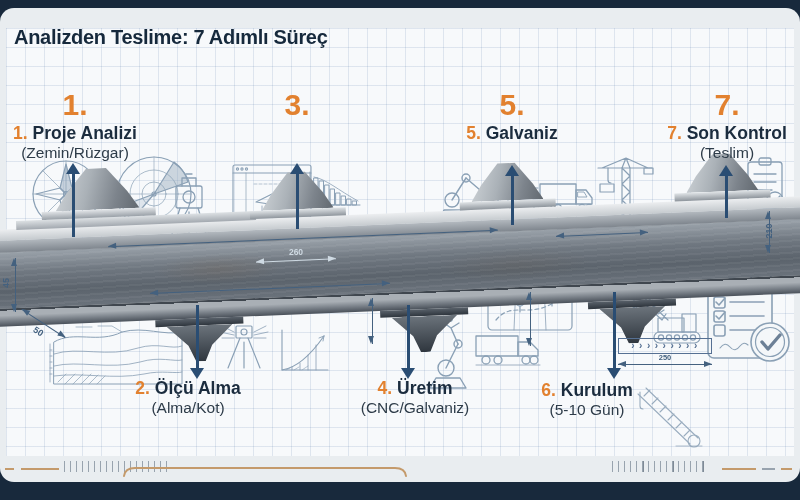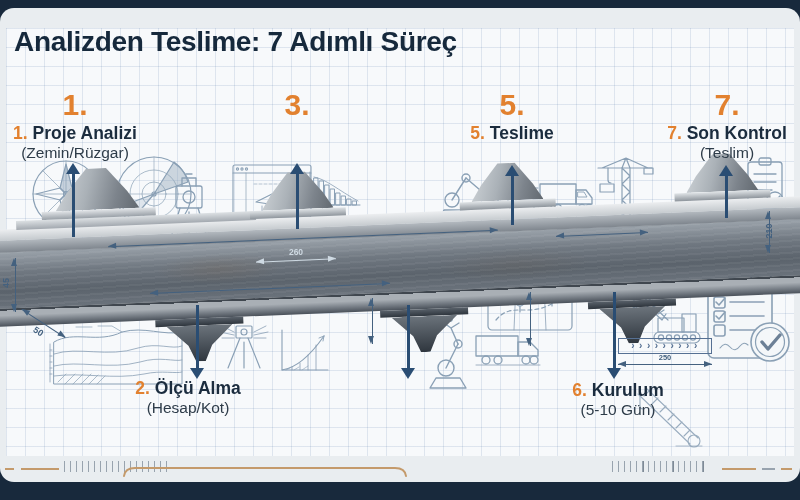--- a/index.html
+++ b/index.html
@@ -8,30 +8,30 @@
   }
   html,body{margin:0;padding:0;background:var(--navy);}
   #canvas{position:relative;width:800px;height:500px;overflow:hidden;background:var(--navy);
     font-family:"Liberation Sans",sans-serif;}
   .card{position:absolute;left:0;right:0;top:8px;bottom:18px;background:#e9edf0;border-radius:14px;overflow:hidden;}
   .grid{position:absolute;left:6px;right:6px;top:20px;bottom:26px;background-color:#f7f9fb;
     background-image:linear-gradient(rgba(98,130,173,.17) 1px,transparent 1px),
                      linear-gradient(90deg,rgba(98,130,173,.17) 1px,transparent 1px);
     background-size:19px 19px;}
   .content{position:absolute;inset:0;}
-  .title{position:absolute;left:14px;top:26px;font-size:28px;font-weight:700;color:#16293c;letter-spacing:-0.3px;white-space:nowrap;}
+  .title{position:absolute;left:14px;top:26px;font-size:20px;font-weight:700;color:#16293c;letter-spacing:-0.3px;white-space:nowrap;}
 
   
   .step{position:absolute;width:170px;text-align:center;color:var(--ink);}
   .step .big{font-size:30px;font-weight:800;color:var(--orange);line-height:1;margin-bottom:3px;}
   .step .name{font-size:17.5px;font-weight:700;line-height:1.15;white-space:nowrap;}
   .step .name .n{color:var(--orange);}
   .step .sub{font-size:15.5px;font-weight:400;color:var(--sub);line-height:1.2;margin-top:1px;white-space:nowrap;}
   .st1{left:-10px;top:90px;} .st3{left:212px;top:90px;} .st5{left:427px;top:90px;} .st7{left:644px;top:90px;width:166px;}
-  .st2{left:103px;top:378px;} .st4{left:330px;top:378px;} .st6{left:533px;top:380px;}
+  .st2{left:103px;top:378px;} .st4{left:330px;top:378px;} .st6{left:502px;top:380px;}
 
   
   .arr{position:absolute;width:14px;}
   .arr .shaft{position:absolute;left:5.5px;width:3px;background:var(--arrow);}
   .arr.up .shaft{top:9px;bottom:0;}
   .arr.up .head{position:absolute;top:0;left:0;width:0;height:0;border-left:7px solid transparent;border-right:7px solid transparent;border-bottom:11px solid var(--arrow);}
   .arr.down .shaft{top:0;bottom:9px;}
   .arr.down .head{position:absolute;bottom:0;left:0;width:0;height:0;border-left:7px solid transparent;border-right:7px solid transparent;border-top:11px solid var(--arrow);}
   .a1{left:66px;top:163px;height:74px;} .a3{left:290px;top:163px;height:66px;}
   .a5{left:505px;top:165px;height:60px;} .a7{left:719px;top:165px;height:53px;}
@@ -392,30 +392,34 @@
     <div class="step st1">
       <div class="big">1.</div>
       <div class="name"><span class="n">1.</span> <span>Proje Analizi</span></div>
       <div class="sub">(Zemin/Rüzgar)</div>
     </div>
     <div class="step st3">
       <div class="big">3.</div>
     </div>
     <div class="step st5">
       <div class="big">5.</div>
-      <div class="name"><span class="n">5.</span> <span>Teslime</span></div>
+      <div class="name"><span class="n">5.</span> <span>Galvaniz</span></div>
     </div>
     <div class="step st7">
       <div class="big">7.</div>
       <div class="name"><span class="n">7.</span> <span>Son Kontrol</span></div>
       <div class="sub">(Teslim)</div>
     </div>
     <div class="step st2">
       <div class="name"><span class="n">2.</span> <span>Ölçü Alma</span></div>
-      <div class="sub">(Hesap/Kot)</div>
+      <div class="sub">(Alma/Kot)</div>
+    </div>
+    <div class="step st4">
+      <div class="name"><span class="n">4.</span> <span>Üretim</span></div>
+      <div class="sub">(CNC/Galvaniz)</div>
     </div>
     <div class="step st6">
       <div class="name"><span class="n">6.</span> <span>Kurulum</span></div>
       <div class="sub">(5-10 Gün)</div>
     </div>
 
     <div class="arr up a1">
         <div class="head"></div>
         <div class="shaft"></div>
       </div>

